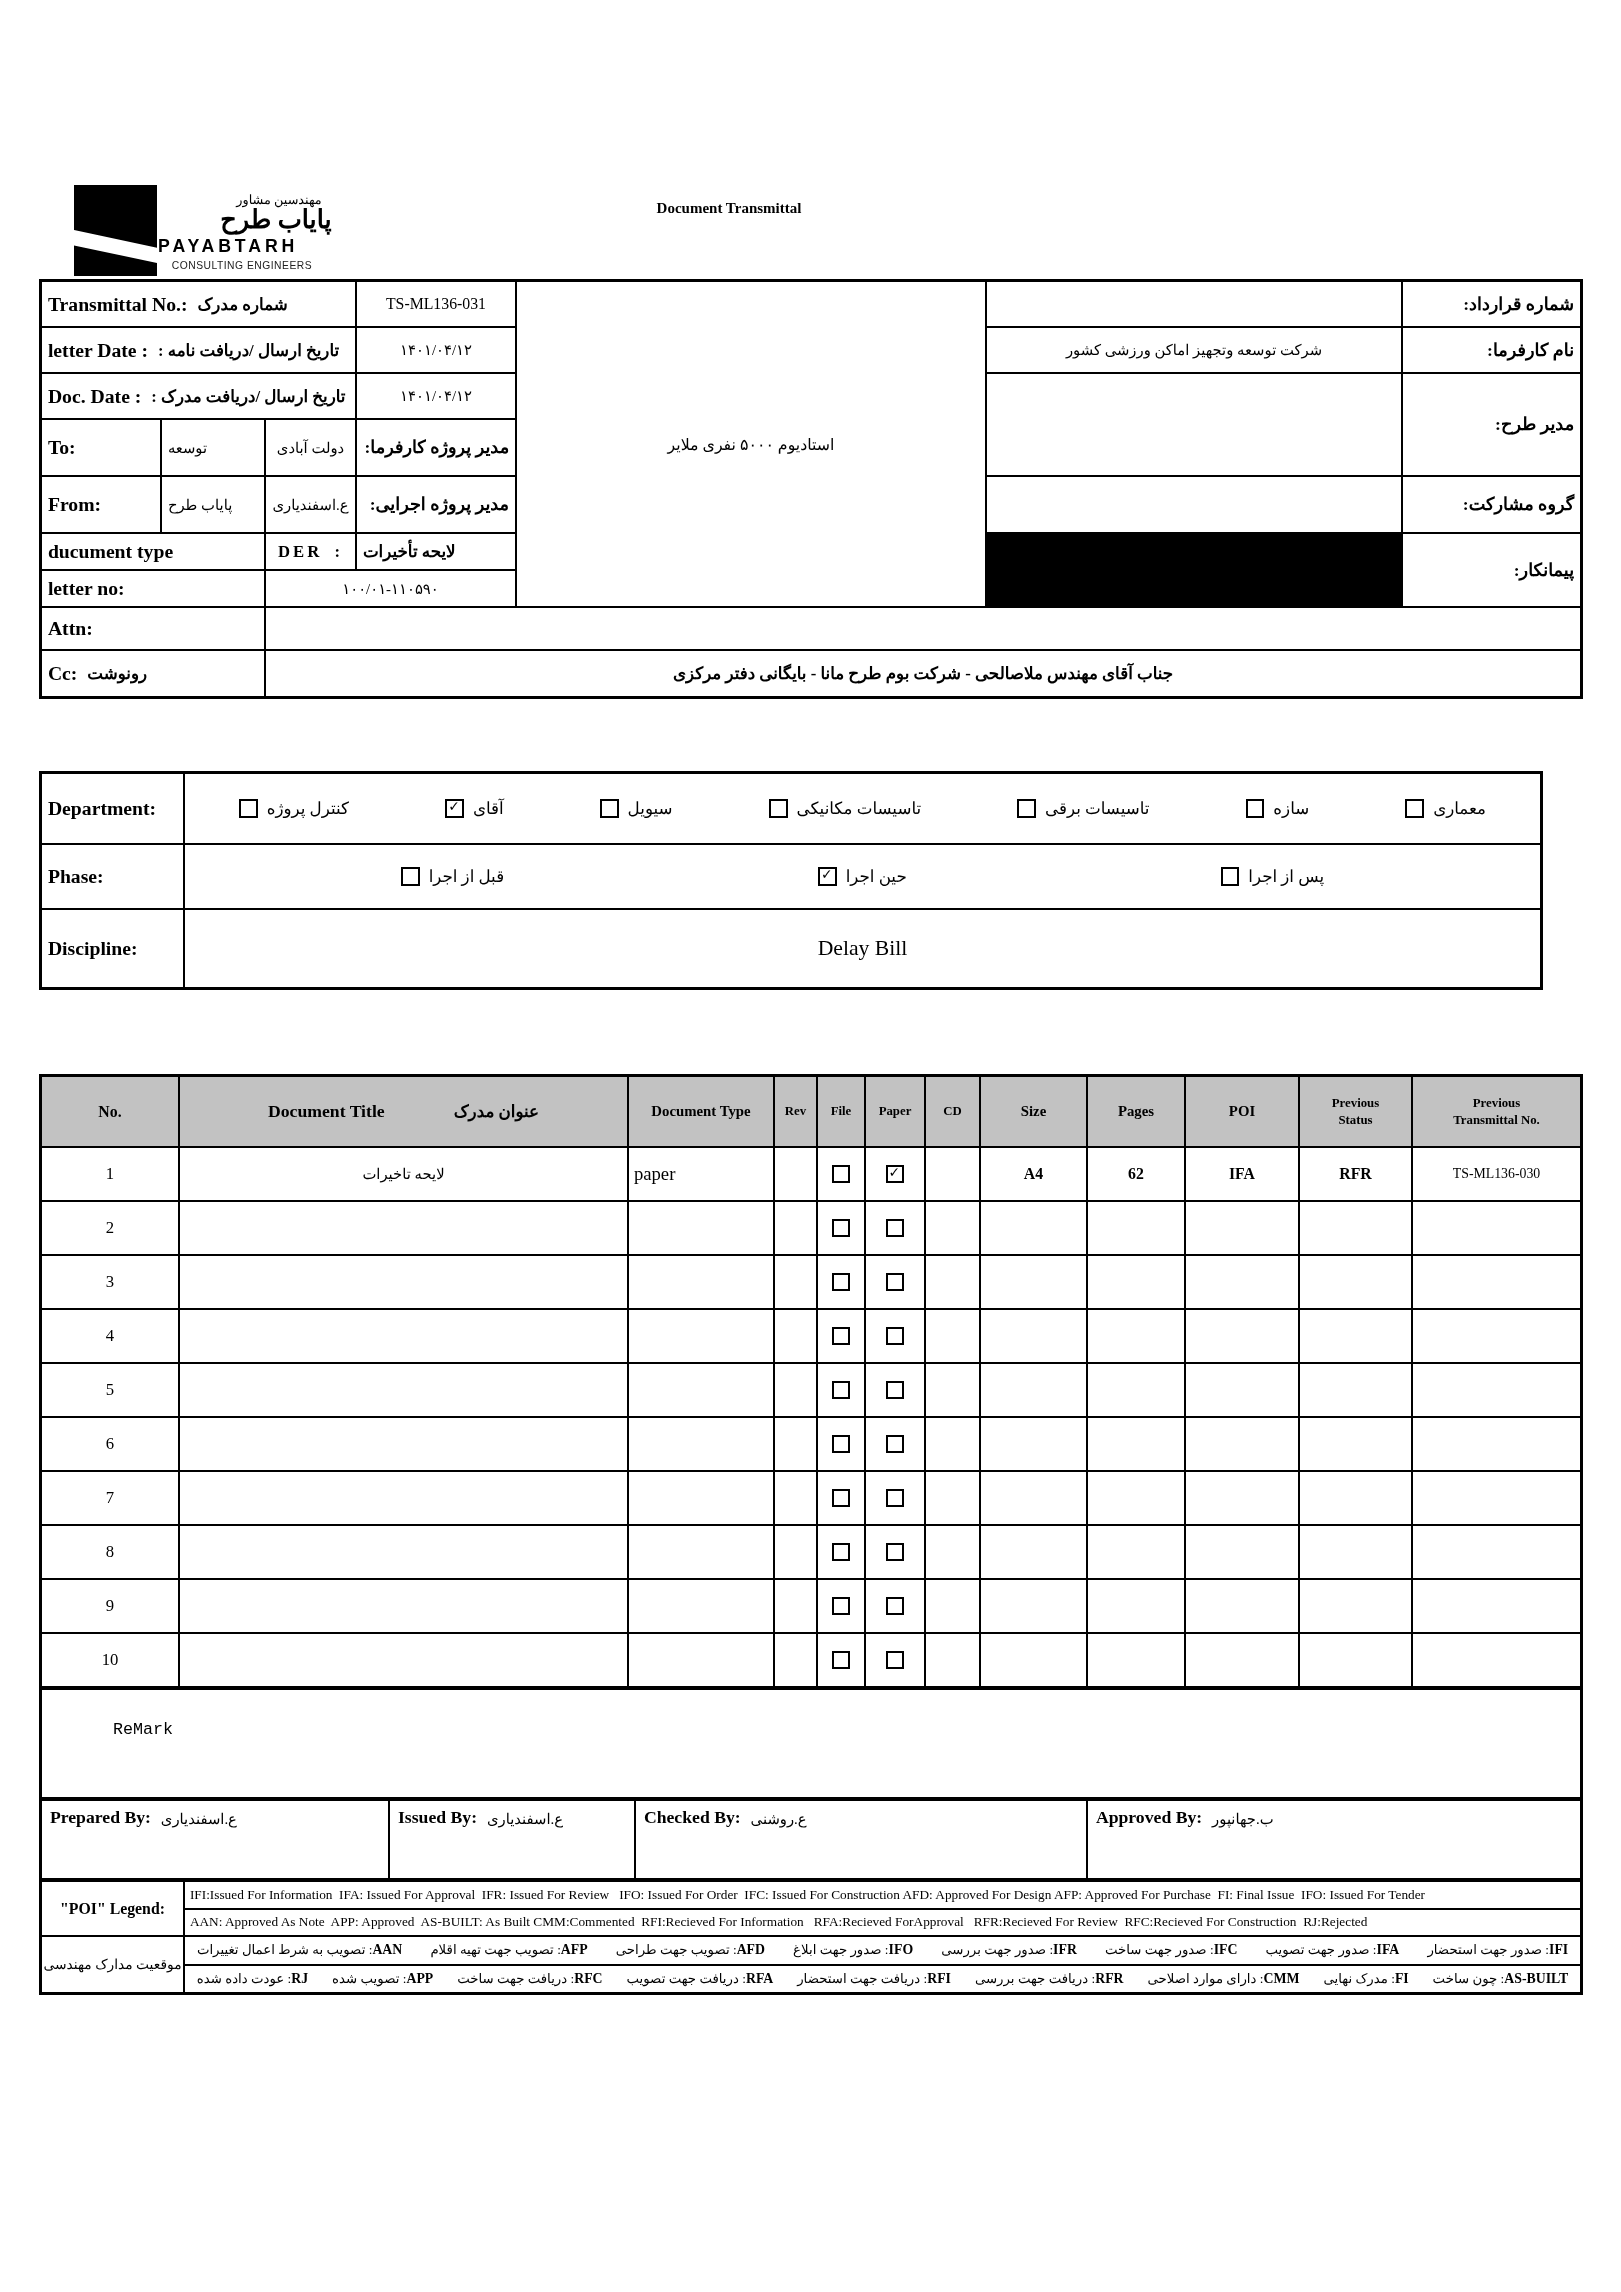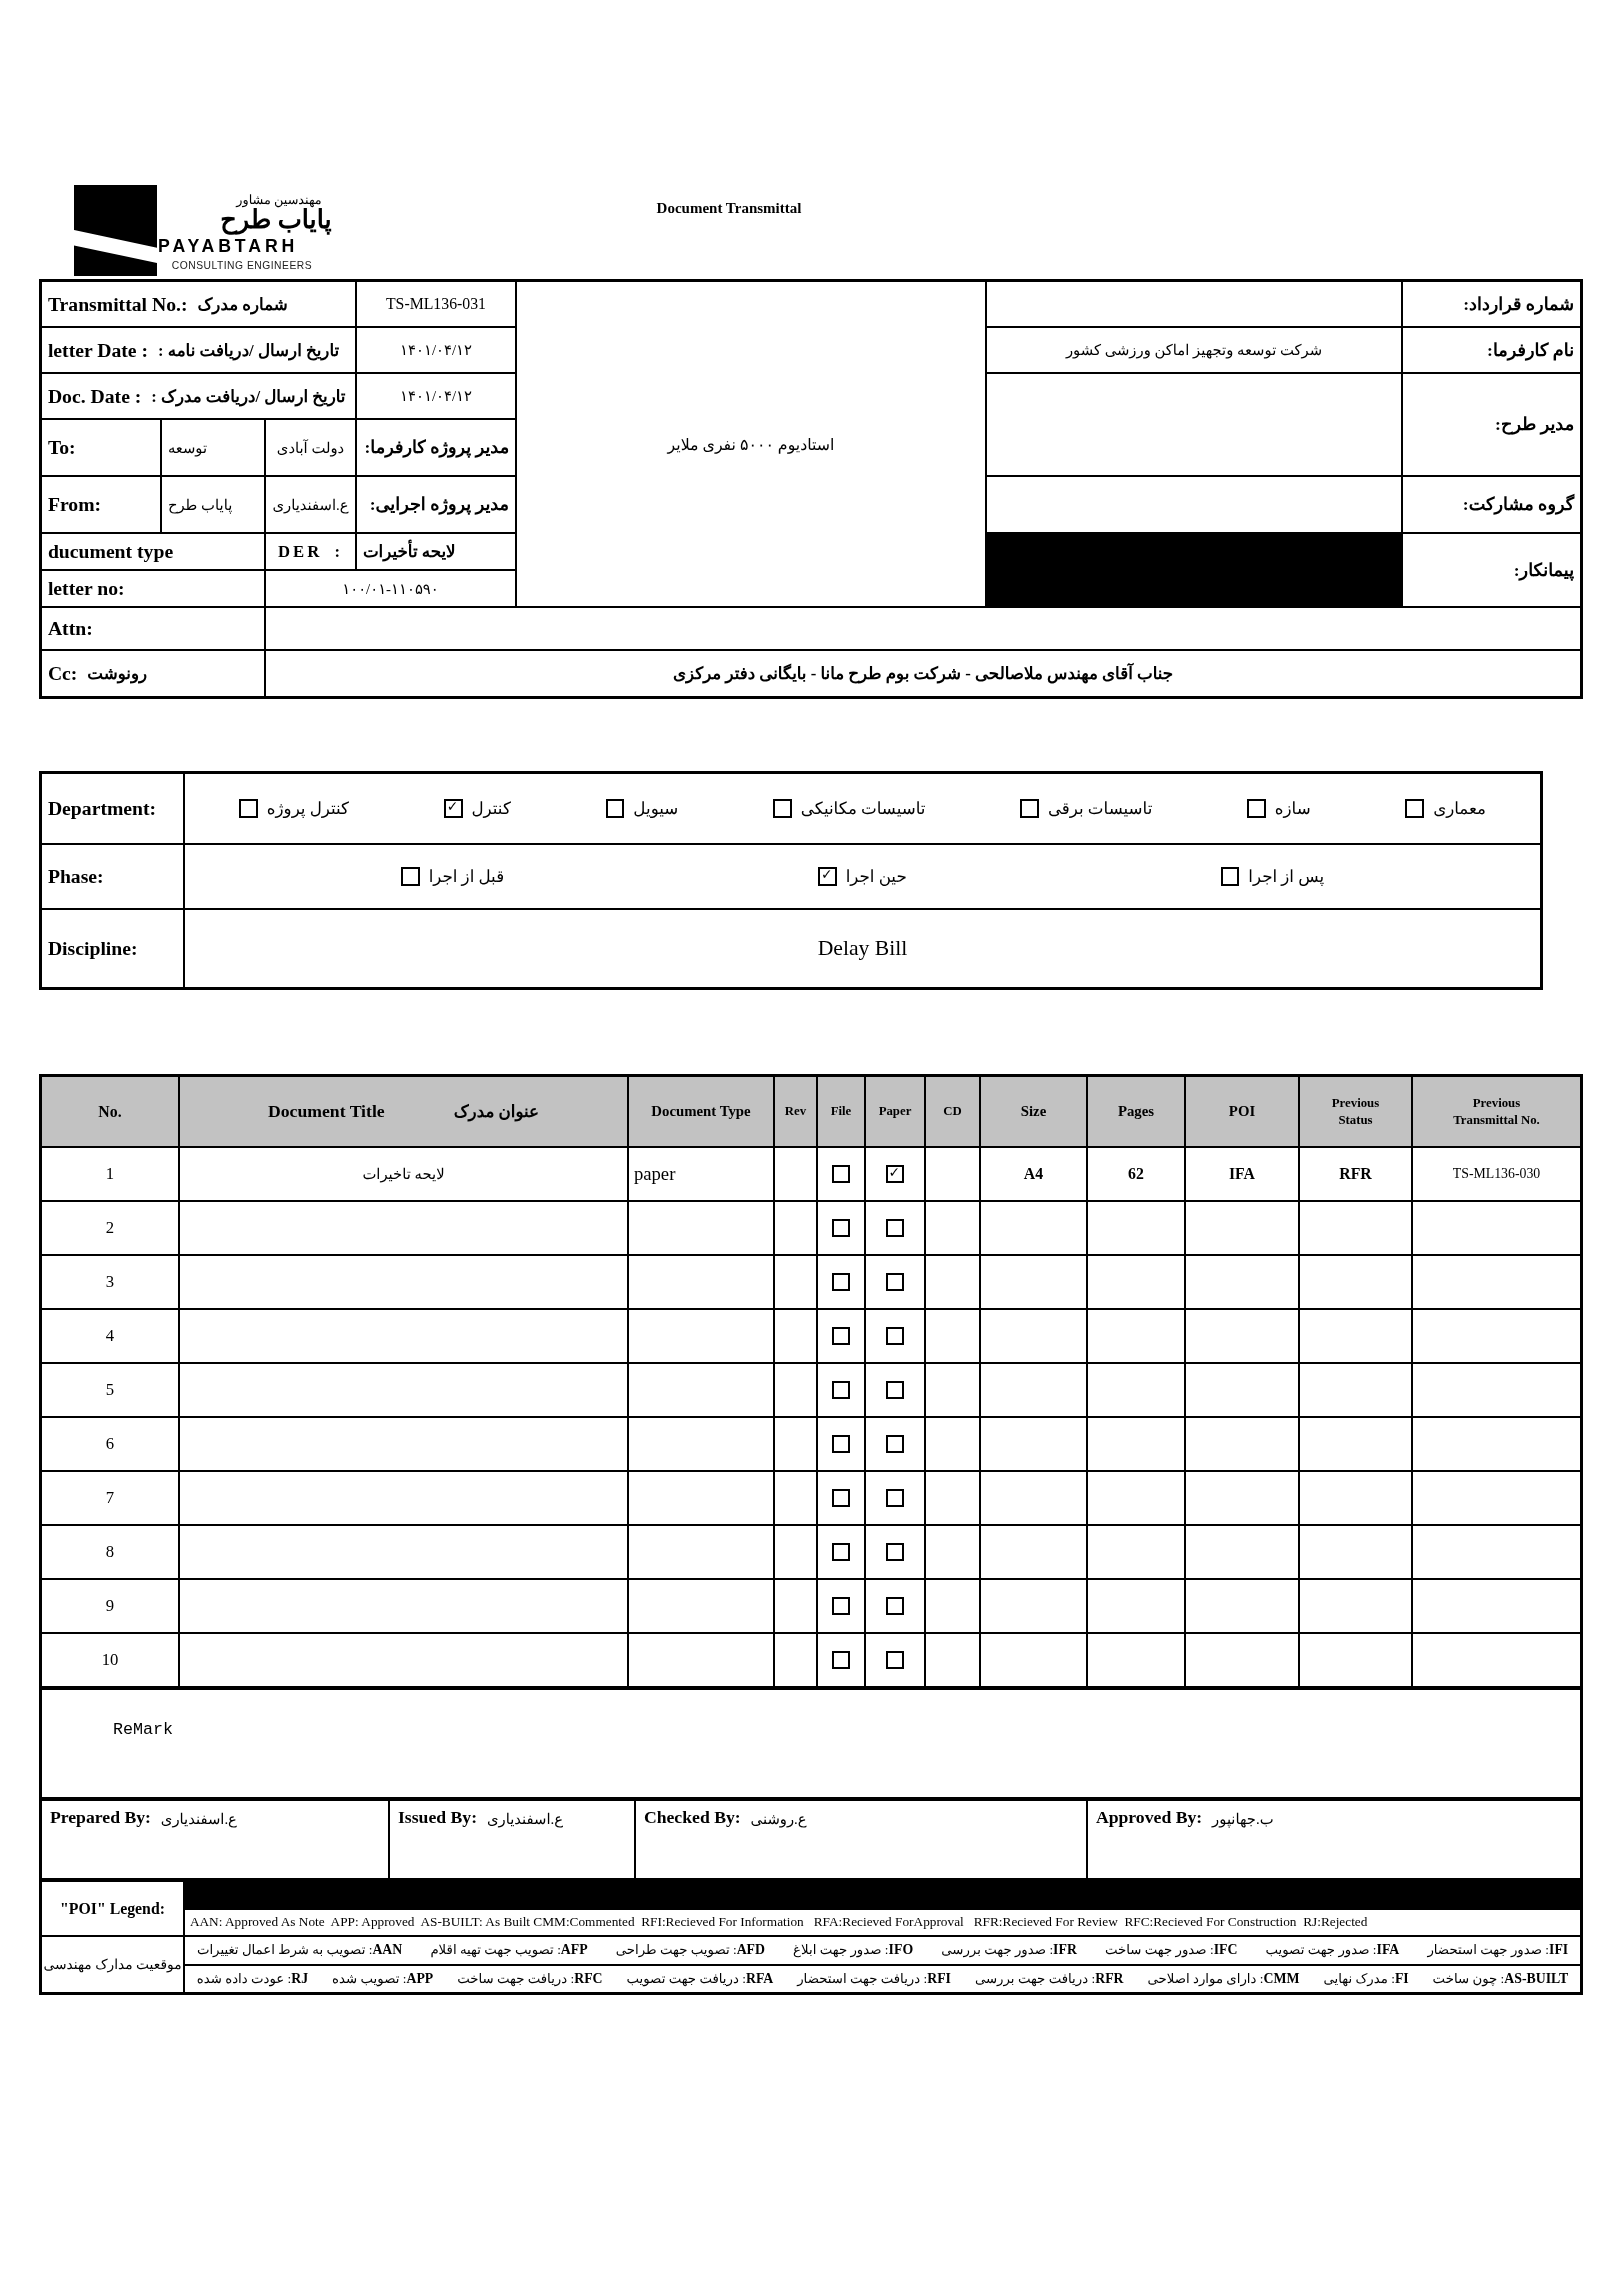--- a/index.html
+++ b/index.html
@@ -174,21 +174,21 @@
         <span class="chk-item">
           <span class="cb"></span>
           <span class="chk-label" dir="rtl">تاسیسات مکانیکی</span>
         </span>
         <span class="chk-item">
           <span class="cb"></span>
           <span class="chk-label" dir="rtl">سیویل</span>
         </span>
         <span class="chk-item">
           <span class="cb checked"></span>
-          <span class="chk-label" dir="rtl">کنترل</span>
+          <span class="chk-label" dir="rtl">آقای</span>
         </span>
         <span class="chk-item">
           <span class="cb"></span>
           <span class="chk-label" dir="rtl">کنترل پروژه</span>
         </span>
       </div>
     <div class="cell sec-label">Phase:</div>
     <div class="cell opt-row phase">
         <span class="chk-item">
           <span class="cb"></span>
@@ -411,20 +411,21 @@
           <span class="sig-name" dir="rtl">ع.روشنی</span>
         </div>
         <div class="sig-cell">
           <span class="sig-label">Approved By:</span>
           <span class="sig-name" dir="rtl">ب.جهانپور</span>
         </div>
       </div>
 
     <div class="gtable legend-grid">
       <div class="lg-label" style="grid-area:1/1/3/2">"POI" Legend:</div>
+      <div class="lg-en" style="grid-area:1/2/2/3">IFI:Issued For Information  IFA: Issued For Approval  IFR: Issued For Review   IFO: Issued For Order  IFC: Issued For Construction AFD: Approved For Design AFP: Approved For Purchase  FI: Final Issue  IFO: Issued For Tender</div>
       <div class="lg-en" style="grid-area:2/2/3/3">AAN: Approved As Note  APP: Approved  AS-BUILT: As Built CMM:Commented  RFI:Recieved For Information   RFA:Recieved ForApproval   RFR:Recieved For Review  RFC:Recieved For Construction  RJ:Rejected</div>
       <div class="lg-label fa" style="grid-area:3/1/5/2">موقعیت مدارک مهندسی</div>
       <div class="lg-fa" style="grid-area:3/2/4/3">
           <span class="pair" dir="rtl"><b class="pair-abbr">IFI</b>: <span class="pair-text">صدور جهت استحضار</span></span>
           <span class="pair" dir="rtl"><b class="pair-abbr">IFA</b>: <span class="pair-text">صدور جهت تصویب</span></span>
           <span class="pair" dir="rtl"><b class="pair-abbr">IFC</b>: <span class="pair-text">صدور جهت ساخت</span></span>
           <span class="pair" dir="rtl"><b class="pair-abbr">IFR</b>: <span class="pair-text">صدور جهت بررسی</span></span>
           <span class="pair" dir="rtl"><b class="pair-abbr">IFO</b>: <span class="pair-text">صدور جهت ابلاغ</span></span>
           <span class="pair" dir="rtl"><b class="pair-abbr">AFD</b>: <span class="pair-text">تصویب جهت طراحی</span></span>
           <span class="pair" dir="rtl"><b class="pair-abbr">AFP</b>: <span class="pair-text">تصویب جهت تهیه اقلام</span></span>

